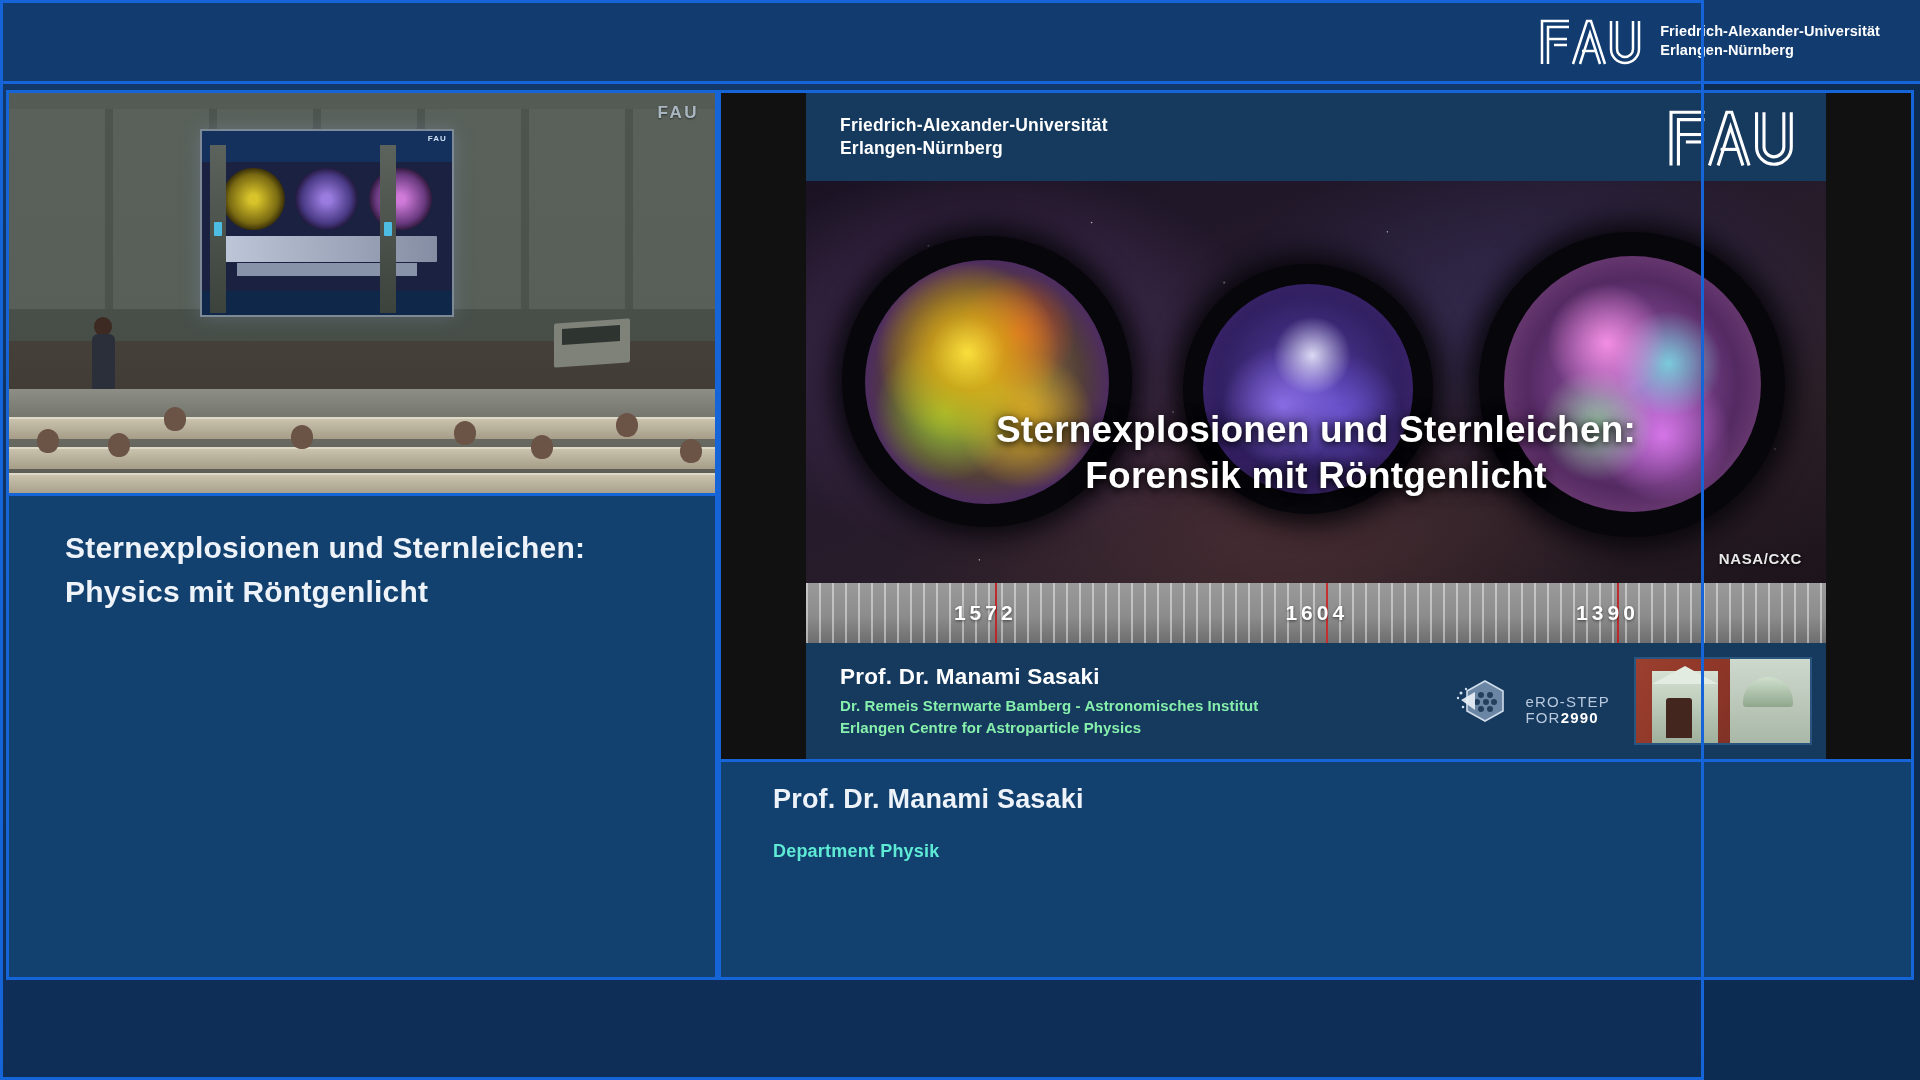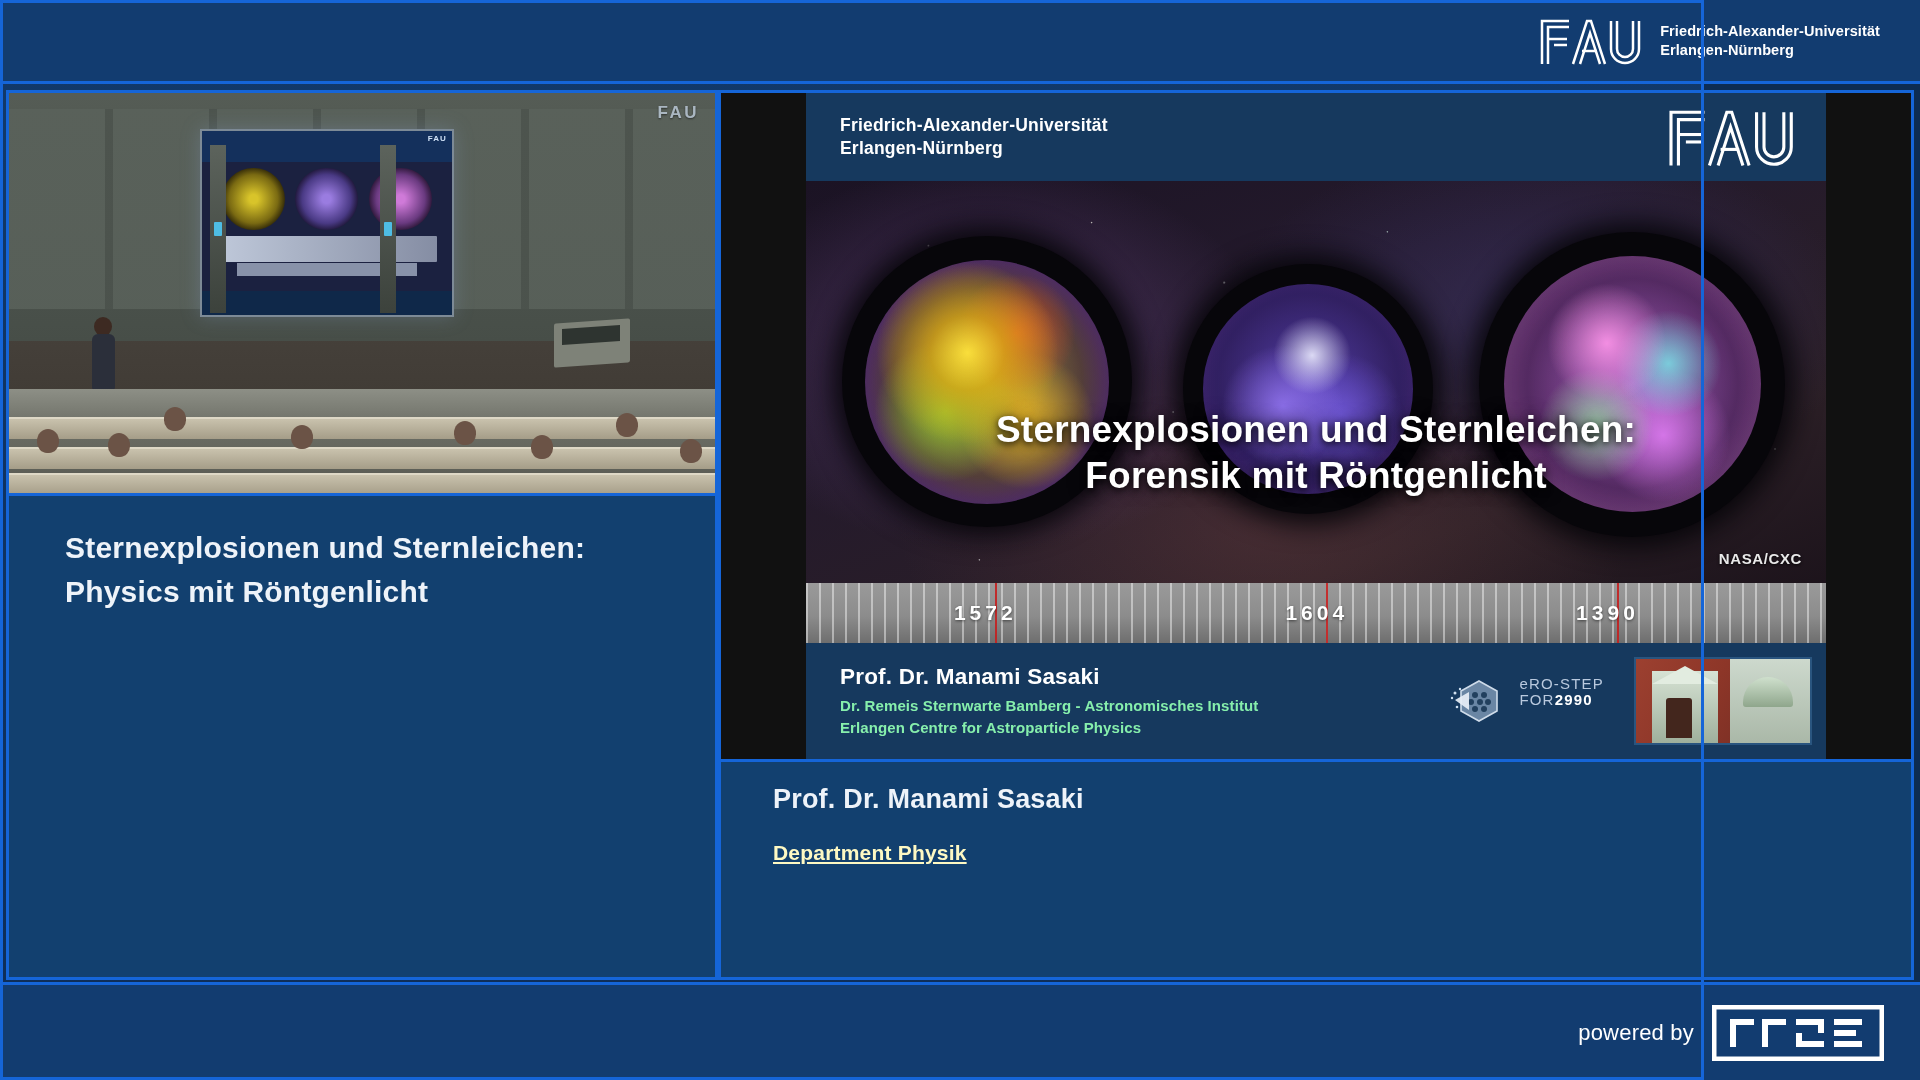--- a/index.html
+++ b/index.html
@@ -240,21 +240,21 @@
 
   .slide-foot{
     position:relative; height:116px; background:#16395e; flex:none;
     display:flex; align-items:center; padding:0 14px 0 34px; gap:14px;
   }
   .slide-foot .who{ flex:1; }
   .slide-foot .name{ color:#ffffff; font-size:22.5px; font-weight:700;
     letter-spacing:.2px; margin-bottom:5px; }
   .slide-foot .aff{ color:#86efac; font-size:15px; font-weight:700; line-height:1.42;
     letter-spacing:.1px; }
-  .erostep{ display:flex; align-items:flex-start; gap:8px; flex:none; margin-right:16px; }
+  .erostep{ display:flex; align-items:flex-end; gap:8px; flex:none; margin-right:10px; }
   .erostep .txt{ color:#b9c9de; font-size:15px; font-weight:400;
     line-height:1.06; letter-spacing:1.2px; }
   .erostep .txt b{ color:#ffffff; font-weight:700; }
   .obs-photo{ flex:none; width:178px; height:88px; border:2px solid #2a557f;
     overflow:hidden; position:relative; background:#8a3a2c; }
   .obs-photo .brick{ position:absolute; inset:0;
     background:linear-gradient(120deg,#9c4030 0%,#8d3628 42%,#7d3025 70%,#6e2a20 100%); }
   .obs-photo .sky2{ position:absolute; right:0; top:0; width:46%; height:100%;
     background:linear-gradient(180deg,#cdd9cd,#aab8a8); }
   .obs-photo .dome{ position:absolute; right:10%; top:22%; width:50px; height:30px;
@@ -271,22 +271,22 @@
   
   #presenter{
     position:absolute; left:718px; top:762px; width:1196px; height:218px;
     background:#12406f;
     border-left:3px solid #1565d8; border-right:3px solid #1565d8;
     border-bottom:3px solid #1565d8;
     padding:22px 40px 0 52px;
   }
   #presenter .pname{ color:#eef3f9; font-size:27px; font-weight:700;
     letter-spacing:.2px; }
-  #presenter .pdept{ color:#fef9c3; font-size:21px; font-weight:700;
-    letter-spacing:.2px; margin-top:26px;text-decoration:underline; }
+  #presenter .pdept{ color:#5eead4; font-size:18px; font-weight:700;
+    letter-spacing:.2px; margin-top:26px; }
 
   
   #footer{
     position:absolute; left:0; bottom:0; width:1920px; height:98px;
     background:#123c70; border-top:3px solid #1565d8;
     display:flex; align-items:center; justify-content:flex-end;
     padding-right:36px; gap:18px;
   }
   #footer .pb{ color:#ffffff; font-size:22px; font-weight:400; letter-spacing:.2px; }
   #footer .rrze{ width:172px; height:56px; }
@@ -481,33 +481,14 @@
 
     </div>
     <div id="slide-pad-r"></div>
   </div>
 
   <div id="presenter">
     <div class="pname">Prof. Dr. Manami Sasaki</div>
     <div class="pdept">Department Physik</div>
   </div>
 
-  <div id="footer">
-    <div class="pb">powered by</div>
-    <svg class="rrze" viewBox="0 0 172 56">
-      <rect x="2" y="2" width="168" height="52" fill="none" stroke="#ffffff" stroke-width="5"></rect>
-      <g fill="#ffffff">
-        <rect x="18" y="14" width="6" height="28"></rect>
-        <rect x="18" y="14" width="24" height="6"></rect>
-        <rect x="50" y="14" width="6" height="28"></rect>
-        <rect x="50" y="14" width="24" height="6"></rect>
-        <rect x="84" y="14" width="28" height="6"></rect>
-        <rect x="84" y="36" width="28" height="6"></rect>
-        <rect x="106" y="14" width="6" height="14"></rect>
-        <rect x="84" y="28" width="6" height="14"></rect>
-        <rect x="122" y="14" width="28" height="6"></rect>
-        <rect x="122" y="25" width="22" height="6"></rect>
-        <rect x="122" y="36" width="28" height="6"></rect>
-      </g>
-    </svg>
-  </div>
 
 </div>
 
 </body></html>

